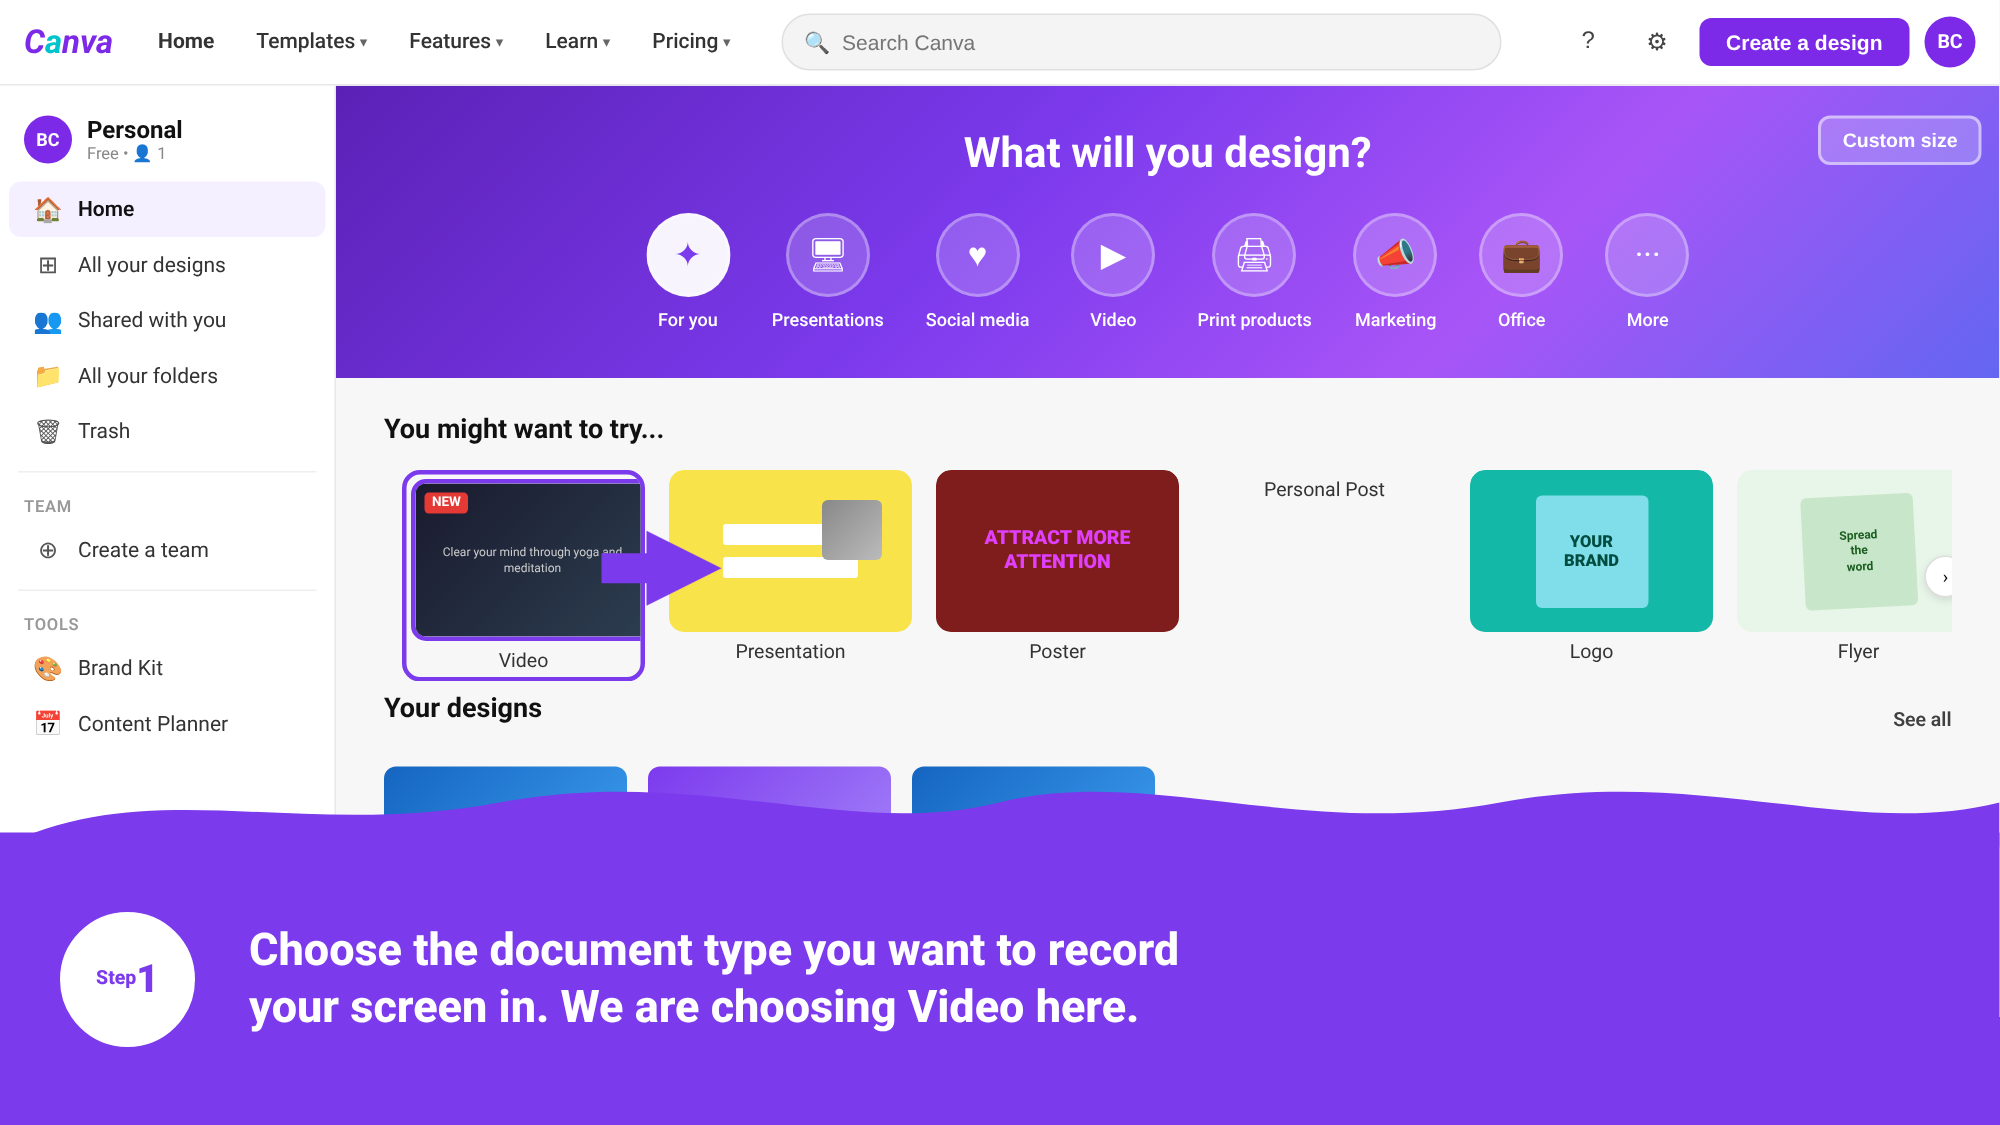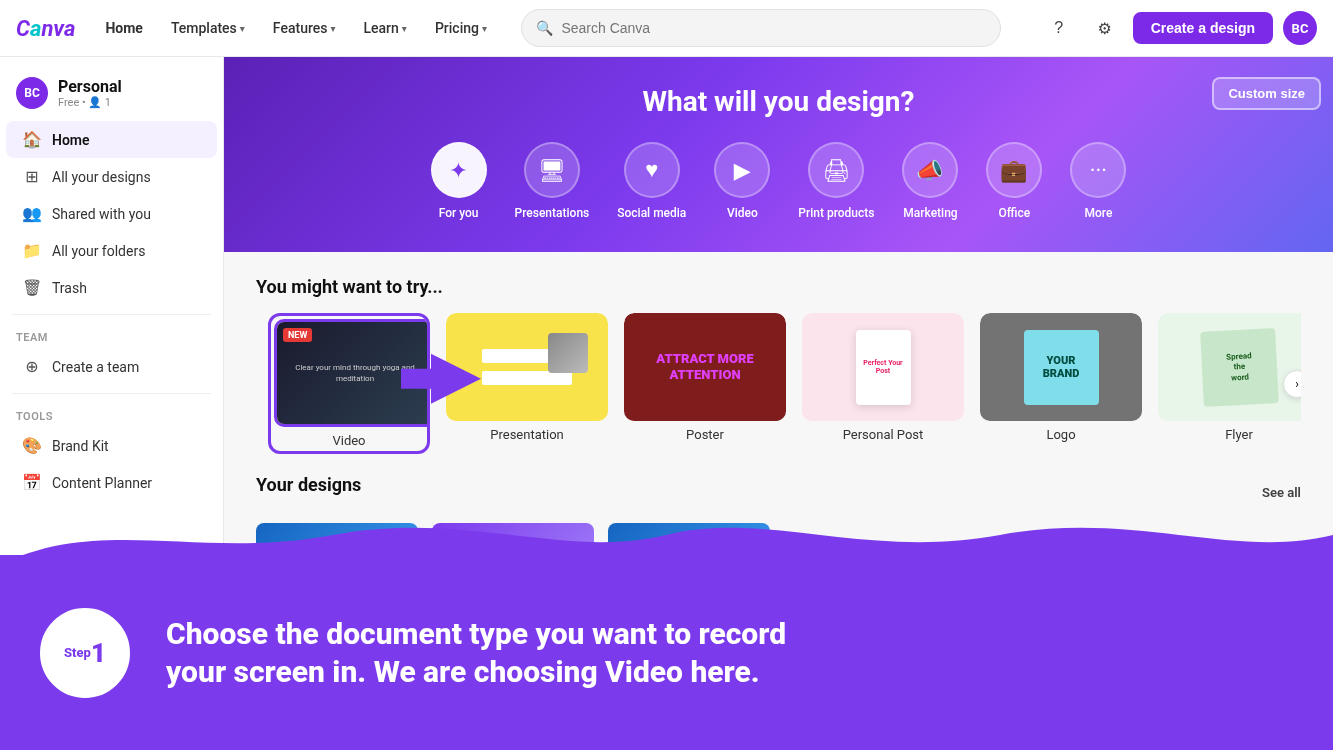--- a/index.html
+++ b/index.html
@@ -300,51 +300,46 @@
           </div>
 
           <div class="card">
             <div class="card-thumb thumb-poster" style="background:#7f1d1d;">
               <div style="color:#e040fb; font-size:13px; font-weight:900; text-align:center; line-height:1.2; text-transform:uppercase;">ATTRACT MORE ATTENTION</div>
             </div>
             <div class="card-label">Poster</div>
           </div>
 
           <div class="card">
-            <div class="card-thumb" style="background: #fce4ec; display:flex; align-items:center; justify-content:center;">
-              <div style="background:#fff; width:55px; height:75px; border-radius:4px; box-shadow:0 2px 8px rgba(0,0,0,0.15); display:flex; align-items:center; justify-content:center; overflow:hidden;">
-                <div style="font-size:7px; text-align:center; color:#e91e63; font-weight:700; padding:4px;">Perfect Your Post</div>
-              </div>
-            </div>
             <div class="card-label">Personal Post</div>
           </div>
 
           <div class="card">
-            <div class="card-thumb" style="background:#737373; display:flex; align-items:center; justify-content:center;">
+            <div class="card-thumb" style="background:#14b8a6; display:flex; align-items:center; justify-content:center;">
               <div style="background:#80deea; width:75px; height:75px; border-radius:4px; display:flex; align-items:center; justify-content:center;">
                 <div style="color:#004d40; font-size:11px; font-weight:900; text-align:center; line-height:1.2;">YOUR<br>BRAND</div>
               </div>
             </div>
             <div class="card-label">Logo</div>
           </div>
 
           <div class="card">
             <div class="card-thumb" style="background:#e8f5e9; display:flex; align-items:center; justify-content:center;">
               <div style="background:#c8e6c9; width:75px; height:75px; border-radius:4px; transform:rotate(-3deg); display:flex; align-items:center; justify-content:center;">
                 <div style="font-size:8px; text-align:center; font-weight:700; color:#1b5e20; line-height:1.3;">Spread<br>the<br>word</div>
               </div>
             </div>
             <div class="card-label">Flyer</div>
           </div>
 
           <div class="scroll-arrow">›</div>
         </div>
       </div>
 
-      <div class="your-designs-header" style="margin-top:20px;gap:16px;">
+      <div class="your-designs-header" style="margin-top:8px;gap:16px;">
         <div class="section-title">Your designs</div>
         <span class="see-all">See all</span>
       </div>
       <div class="designs-row">
         <div class="design-card">
           <div class="design-thumb design-thumb-blue"></div>
         </div>
         <div class="design-card">
           <div class="design-thumb design-thumb-purple"></div>
         </div>

